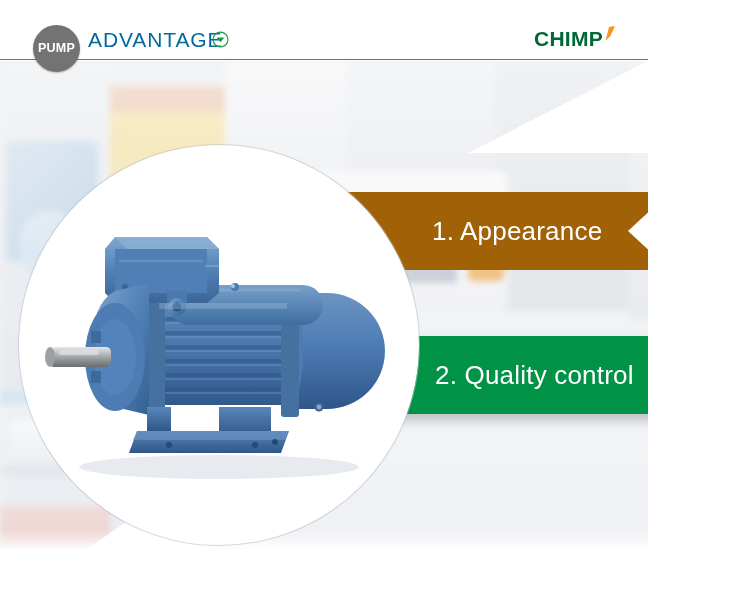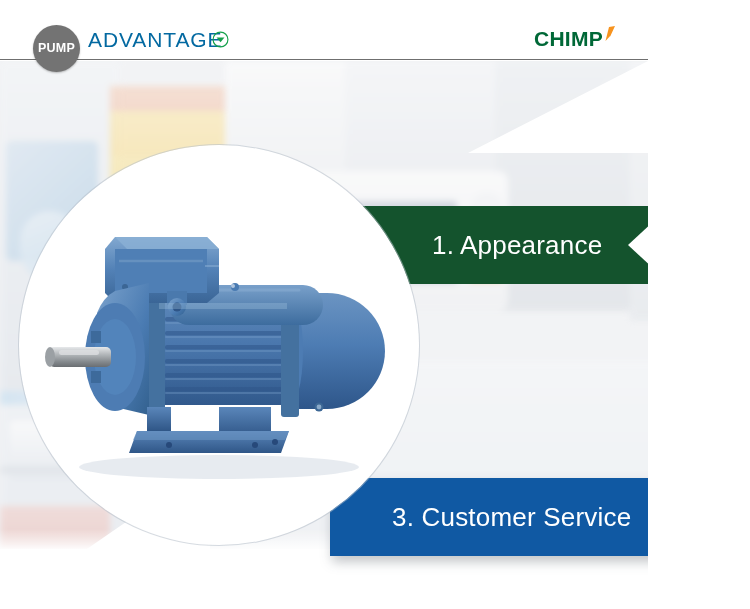--- a/index.html
+++ b/index.html
@@ -140,22 +140,22 @@
     height:78px;
     color:#ffffff;
     font-size:26px;
     letter-spacing:.2px;
     filter:drop-shadow(2px 6px 6px rgba(40,50,60,.28));
   }
   .banner .label{
     position:relative;z-index:2;white-space:nowrap;
   }
   .banner-1{
-    left:310px;top:206px;width:360px;
-    background:#14532d;
+    left:310px;top:192px;width:360px;
+    background:#a16207;
     clip-path:polygon(0 0,100% 0,100% 100%,0 100%,0 100%);
     align-items:center;
   }
   .banner-2{
     left:345px;top:336px;width:360px;
     background:#009245;
   }
   .banner-3{
     left:330px;top:478px;width:375px;
     background:#1059a3;
@@ -238,25 +238,25 @@
   <svg class="chimp" viewBox="0 0 216 60">
     <text x="0" y="44" font-family="Liberation Sans, sans-serif" font-size="42" font-weight="bold" fill="#006837" letter-spacing="0.5">CHIMP</text>
     <path d="M150 6 L162 4 L150 30 L154 22 L143 34 Z" fill="#f7931e"></path>
   </svg>
 
   <div class="banner banner-1">
     <div class="label b1-pad">1. Appearance</div>
     <div class="notch"></div>
   </div>
 
-
-  <div class="banner banner-3">
-    <div class="label b3-pad">3. Customer Service</div>
+  <div class="banner banner-2">
+    <div class="label b2-pad">2. Quality control</div>
     <div class="notch"></div>
   </div>
+
 
   <div class="circle-mask"></div>
   <div class="circle-ring"></div>
 
   <div class="motor-wrap">
     <svg viewBox="0 0 400 400" width="400" height="400">
       <defs>
         <linearGradient id="body" x1="0" y1="0" x2="0" y2="1">
           <stop offset="0%" stop-color="#5b86b8"></stop>
           <stop offset="42%" stop-color="#4a77ad"></stop>

